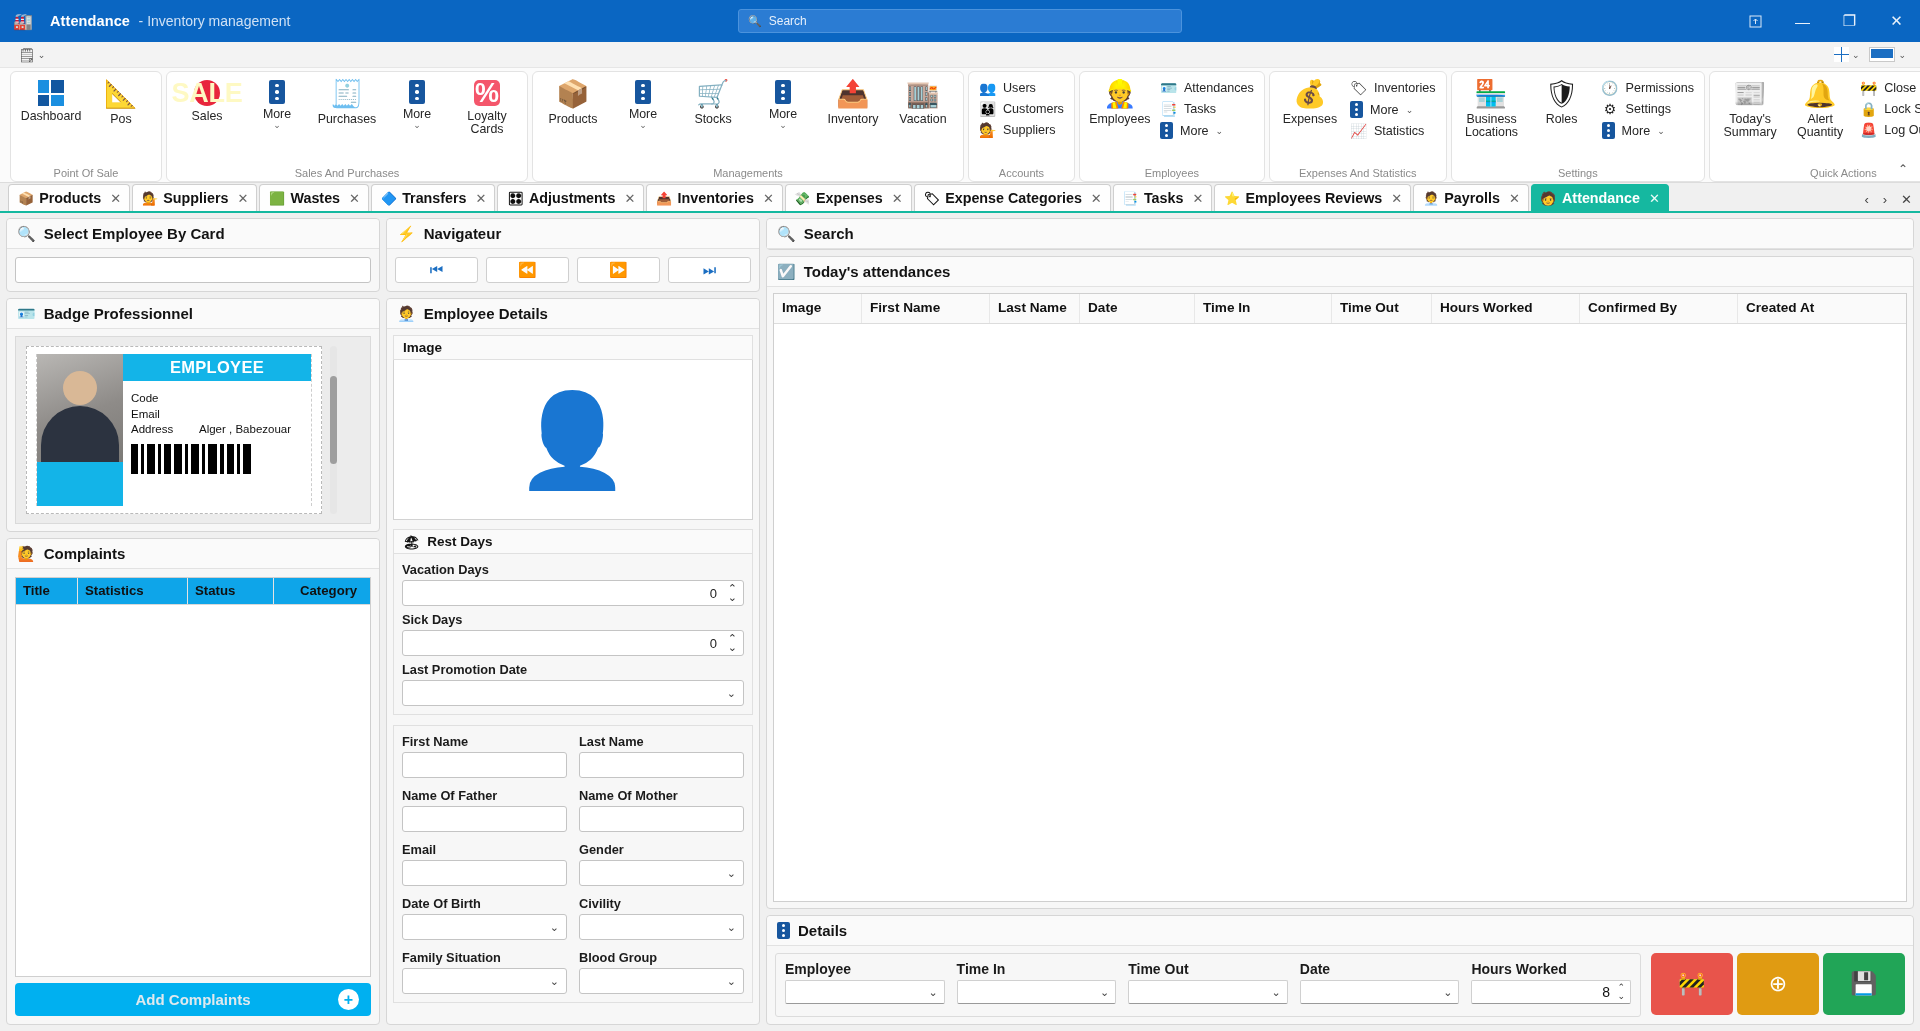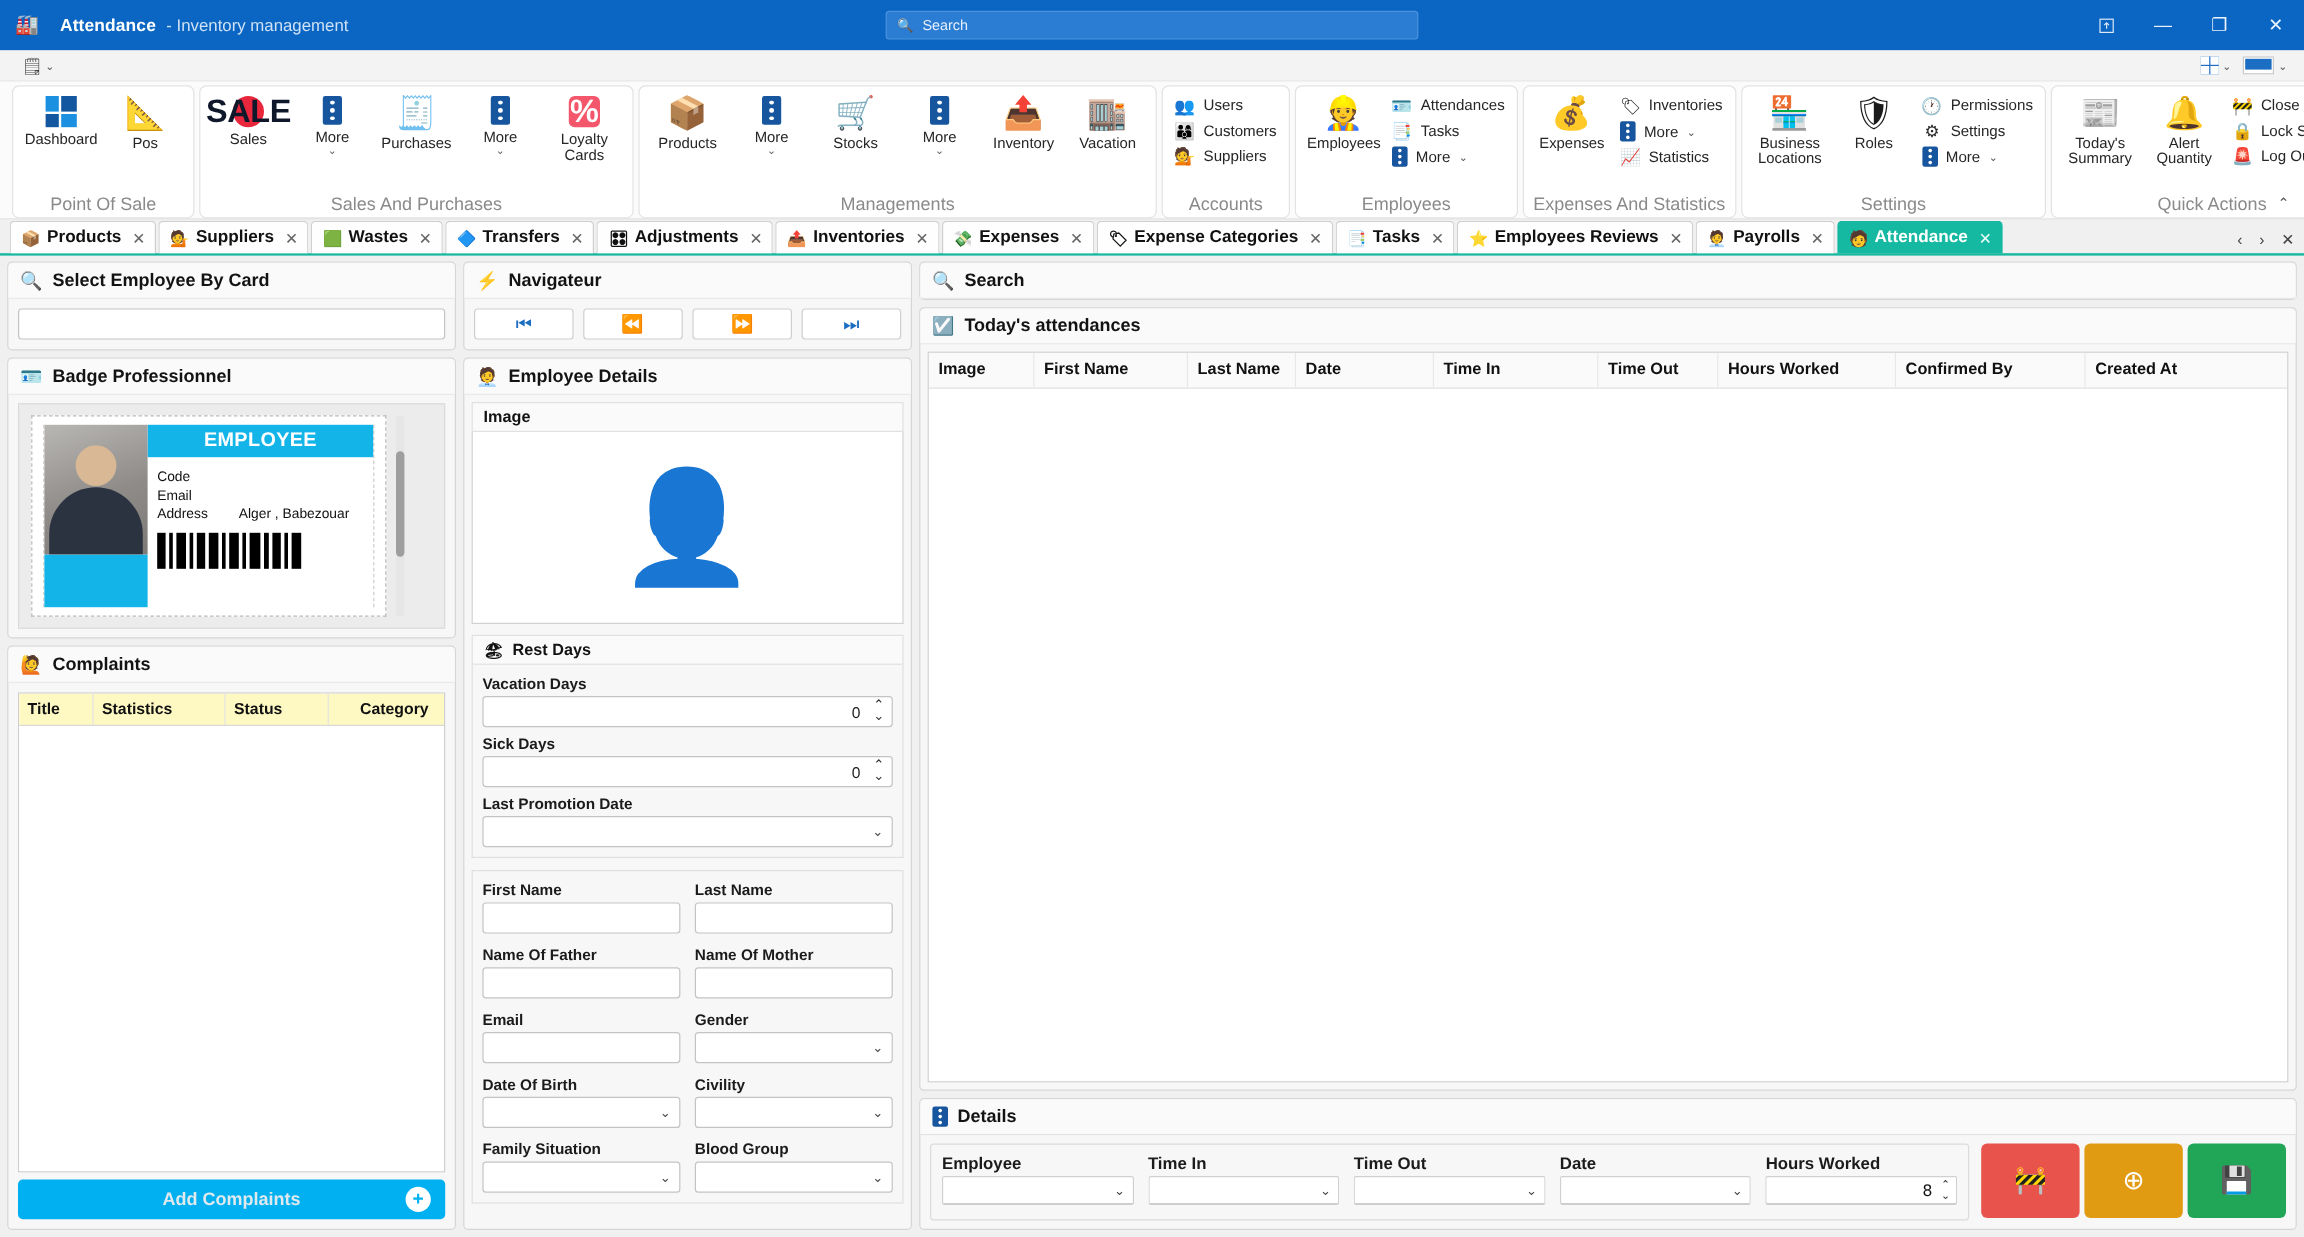--- a/index.html
+++ b/index.html
@@ -40,41 +40,41 @@
   .bar-blue i{ display:block;height:9px;background:#1b6ec2;margin:1px;}
   .caret{ font-size:9px; color:#555; }
 
   
   .ribbon{ height:115px; background:#fbfbfb; border-bottom:1px solid #dcdcdc;
      display:flex; align-items:stretch; position:relative; padding:3px 6px 0 10px; }
   .rgroup{ display:flex; flex-direction:column; justify-content:space-between;
      border:1px solid #e3e3e3; border-radius:6px; margin-right:4px; background:#fff;
      padding:4px 6px 2px 6px; }
   .rgroup-body{ display:flex; align-items:flex-start; gap:2px; flex:1; }
-  .rgroup-name{ text-align:center; font-size:15px; color:#8a8a8a; padding-top:1px; }
+  .rgroup-name{ text-align:center; font-size:11px; color:#8a8a8a; padding-top:1px; }
   .rbig{ width:68px; display:flex; flex-direction:column; align-items:center; gap:4px;
      padding:4px 2px 0; cursor:default; }
   .rbig .gl{ font-size:27px; line-height:29px; }
   .rbig .lb{ font-size:12.4px; text-align:center; line-height:13px; color:#262626;}
   .rbig .lb .ch{ display:block; font-size:9px; color:#666; line-height:9px;}
   .rcol{ display:flex; flex-direction:column; justify-content:center; padding:4px 4px 0 4px; gap:5px;}
   .rsmall{ display:flex; align-items:center; gap:7px; font-size:12.6px; color:#262626; white-space:nowrap;}
   .rsmall .gl{ font-size:14px; width:17px; text-align:center; }
   .ribbon-collapse{ position:absolute; right:12px; bottom:6px; color:#555; font-size:12px;}
 
   
   .ic{ display:inline-block; vertical-align:middle; }
   .ic-dash{ width:26px;height:26px;display:grid;grid-template-columns:11px 13px;grid-template-rows:13px 11px;gap:2px;}
   .ic-dash s:nth-child(1){background:#1b8fe0;} .ic-dash s:nth-child(2){background:#1257a0;}
   .ic-dash s:nth-child(3){background:#1257a0;} .ic-dash s:nth-child(4){background:#1b8fe0;}
   .dots3{ width:16px;height:24px;background:#17569e;border-radius:2px;display:flex;flex-direction:column;
      align-items:center;justify-content:center;gap:3px;}
   .dots3 u{ width:3.5px;height:3.5px;background:#fff;border-radius:50%;display:block;}
   .dots3.sm{ width:13px;height:17px;gap:2px;} .dots3.sm u{width:3px;height:3px;}
-  .sale-badge{ width:26px;height:26px;border-radius:50%;background:#e8263c;color:#0f172a;font-size:8px;
+  .sale-badge{ width:26px;height:26px;border-radius:50%;background:#e8263c;color:#fef9c3;font-size:8px;
      font-weight:bold;display:flex;align-items:center;justify-content:center;letter-spacing:-.3px;}
   .pct{ width:26px;height:26px;border-radius:5px;background:#f4566b;color:#fff;font-size:15px;font-weight:bold;
      display:flex;align-items:center;justify-content:center;}
 
   
   .tabbar{ height:30px; background:#f0f0f0; display:flex; align-items:flex-end;
      border-bottom:2px solid #15b8a0; position:relative; padding-left:8px;}
   .tab{ height:27px; display:flex; align-items:center; gap:5px; padding:0 8px 0 9px;
      background:#fefefe; border:1px solid #cfcfcf; border-bottom:none;
      border-radius:4px 4px 0 0; margin-right:2px; font-size:14.3px; font-weight:bold;
@@ -121,21 +121,21 @@
      font-family:"Liberation Sans", sans-serif;}
   .badge-rows .rw{ display:flex; }
   .badge-rows .k{ width:68px; }
   .barcode{ margin:6px 0 0 8px; display:flex; align-items:flex-end; gap:3px; height:30px;}
   .barcode i{ display:block; background:#000; height:100%;}
   .vscroll{ width:7px; background:#e6e6e6; border-radius:4px; margin-left:8px; position:relative;}
   .vscroll i{ position:absolute; top:18%; left:0; width:7px; height:52%; background:#9e9e9e; border-radius:4px;}
 
   
   .tbl{ background:#fff; border:1px solid #cfcfcf; flex:1; display:flex; flex-direction:column; overflow:hidden;}
-  .tbl-hd{ display:flex; background:#fef9c3; border-bottom:1px solid #d8d8d8; height:27px; }
+  .tbl-hd{ display:flex; background:#0ea5e9; border-bottom:1px solid #d8d8d8; height:27px; }
   .tbl-hd div{ font-weight:bold; font-size:13.2px; padding:5px 7px; border-right:1px solid #e3e3e3; color:#111;}
   .tbl-body{ flex:1; background:#fff;}
   .addbtn{ margin-top:6px; height:33px; background:#00b0f0; border-radius:4px; color:#dfe9ee;
      display:flex; align-items:center; justify-content:center; position:relative; font-weight:bold; font-size:15px;}
   .addbtn .plus{ position:absolute; right:12px; width:21px;height:21px;border-radius:50%;background:#fff;color:#00b0f0;
      display:flex;align-items:center;justify-content:center;font-size:16px;font-weight:bold; line-height:0;}
 
   
   .navrow{ display:flex; gap:8px; padding:2px 2px 2px 2px;}
   .navbtn{ flex:1; height:26px; background:#fff; border:1px solid #cfcfcf; border-radius:3px;

